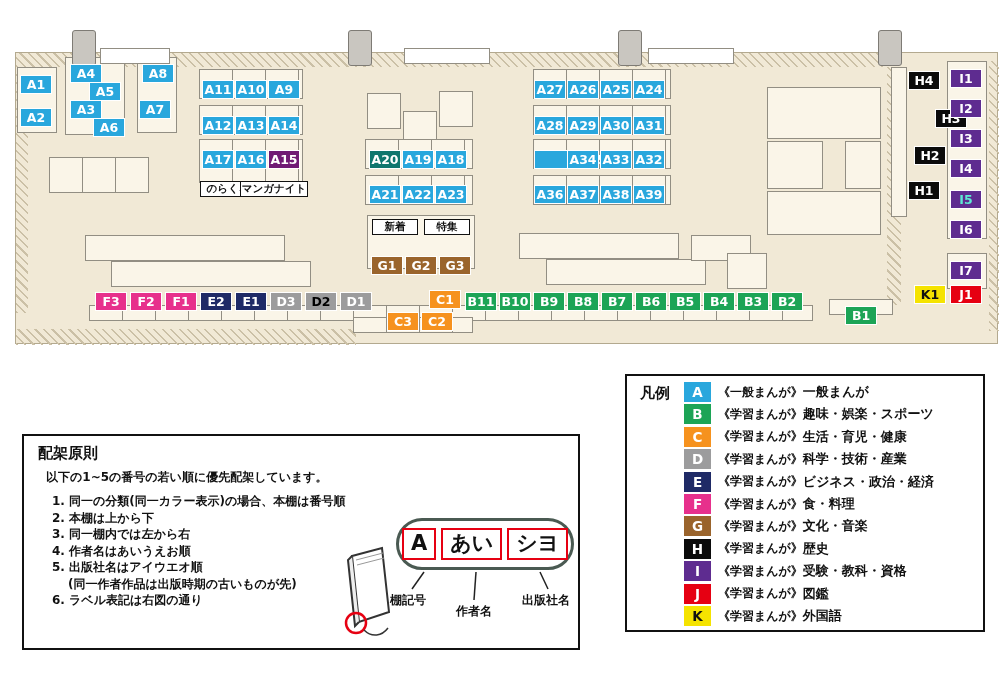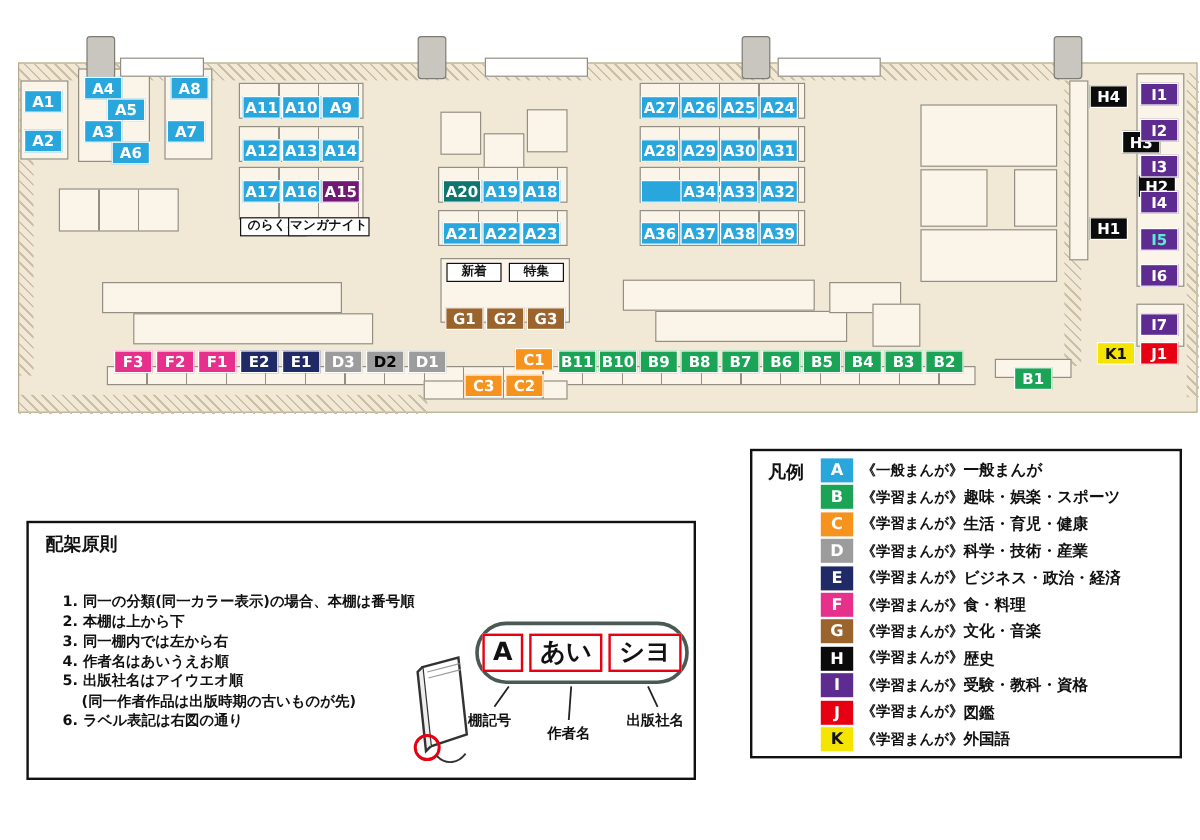--- a/index.html
+++ b/index.html
@@ -166,21 +166,21 @@
       <div class="slabel" style="left: 635px; top: 292px; background: rgb(28, 164, 86); color: rgb(255, 255, 255);">B6</div>
       <div class="slabel" style="left: 669px; top: 292px; background: rgb(28, 164, 86); color: rgb(255, 255, 255);">B5</div>
       <div class="slabel" style="left: 703px; top: 292px; background: rgb(28, 164, 86); color: rgb(255, 255, 255);">B4</div>
       <div class="slabel" style="left: 737px; top: 292px; background: rgb(28, 164, 86); color: rgb(255, 255, 255);">B3</div>
       <div class="slabel" style="left: 771px; top: 292px; background: rgb(28, 164, 86); color: rgb(255, 255, 255);">B2</div>
       <div class="slabel" style="left: 387px; top: 312px; background: rgb(246, 146, 30); color: rgb(255, 255, 255);">C3</div>
       <div class="slabel" style="left: 421px; top: 312px; background: rgb(246, 146, 30); color: rgb(255, 255, 255);">C2</div>
       <div class="slabel" style="left: 845px; top: 306px; background: rgb(28, 164, 86); color: rgb(255, 255, 255);">B1</div>
       <div class="slabel" style="left: 908px; top: 71px; background: rgb(11, 11, 11); color: rgb(255, 255, 255);">H4</div>
       <div class="slabel" style="left: 908px; top: 109px; background: rgb(11, 11, 11); color: rgb(255, 255, 255); margin-left: 27px;">H3</div>
-      <div class="slabel" style="left: 948px; top: 146px; background: rgb(11, 11, 11); color: rgb(255, 255, 255);">H2</div>
+      <div class="slabel" style="left: 914px; top: 146px; background: rgb(11, 11, 11); color: rgb(255, 255, 255);">H2</div>
       <div class="slabel" style="left: 908px; top: 181px; background: rgb(11, 11, 11); color: rgb(255, 255, 255);">H1</div>
       <div class="slabel" style="left: 950px; top: 69px; background: rgb(94, 44, 144); color: rgb(255, 255, 255);">I1</div>
       <div class="slabel" style="left: 950px; top: 99px; background: rgb(94, 44, 144); color: rgb(255, 255, 255);">I2</div>
       <div class="slabel" style="left: 950px; top: 129px; background: rgb(94, 44, 144); color: rgb(255, 255, 255);">I3</div>
       <div class="slabel" style="left: 950px; top: 159px; background: rgb(94, 44, 144); color: rgb(255, 255, 255);">I4</div>
       <div class="slabel" style="left: 950px; top: 190px; background: rgb(94, 44, 144); color: #5eead4;">I5</div>
       <div class="slabel" style="left: 950px; top: 220px; background: rgb(94, 44, 144); color: rgb(255, 255, 255);">I6</div>
       <div class="slabel" style="left: 950px; top: 261px; background: rgb(94, 44, 144); color: rgb(255, 255, 255);">I7</div>
       <div class="slabel" style="left: 914px; top: 285px; background: rgb(245, 227, 0); color: rgb(17, 17, 17);">K1</div>
       <div class="slabel" style="left: 950px; top: 285px; background: rgb(230, 0, 18); color: rgb(255, 255, 255);">J1</div>
@@ -246,20 +246,21 @@
         <div class="legend-row" style="top: 230px;">
           <span class="chip" style="background: rgb(245, 227, 0); color: rgb(17, 17, 17);">K</span>
           <span class="series">《学習まんが》</span>
           <span class="category">外国語</span>
         </div>
       </div>
   </div>
 
   <div id="principles">
     <div class="p-title">配架原則</div>
+    <div class="p-intro">以下の1~5の番号の若い順に優先配架しています。</div>
     <div id="rules">
         <div class="rule" style="top: 57px;">1. 同一の分類(同一カラー表示)の場合、本棚は番号順</div>
         <div class="rule" style="top: 73.5px;">2. 本棚は上から下</div>
         <div class="rule" style="top: 90px;">3. 同一棚内では左から右</div>
         <div class="rule" style="top: 106.5px;">4. 作者名はあいうえお順</div>
         <div class="rule" style="top: 123px;">5. 出版社名はアイウエオ順</div>
         <div class="rule indent" style="top: 139.5px;">(同一作者作品は出版時期の古いものが先)</div>
         <div class="rule" style="top: 156px;">6. ラベル表記は右図の通り</div>
       </div>
 

